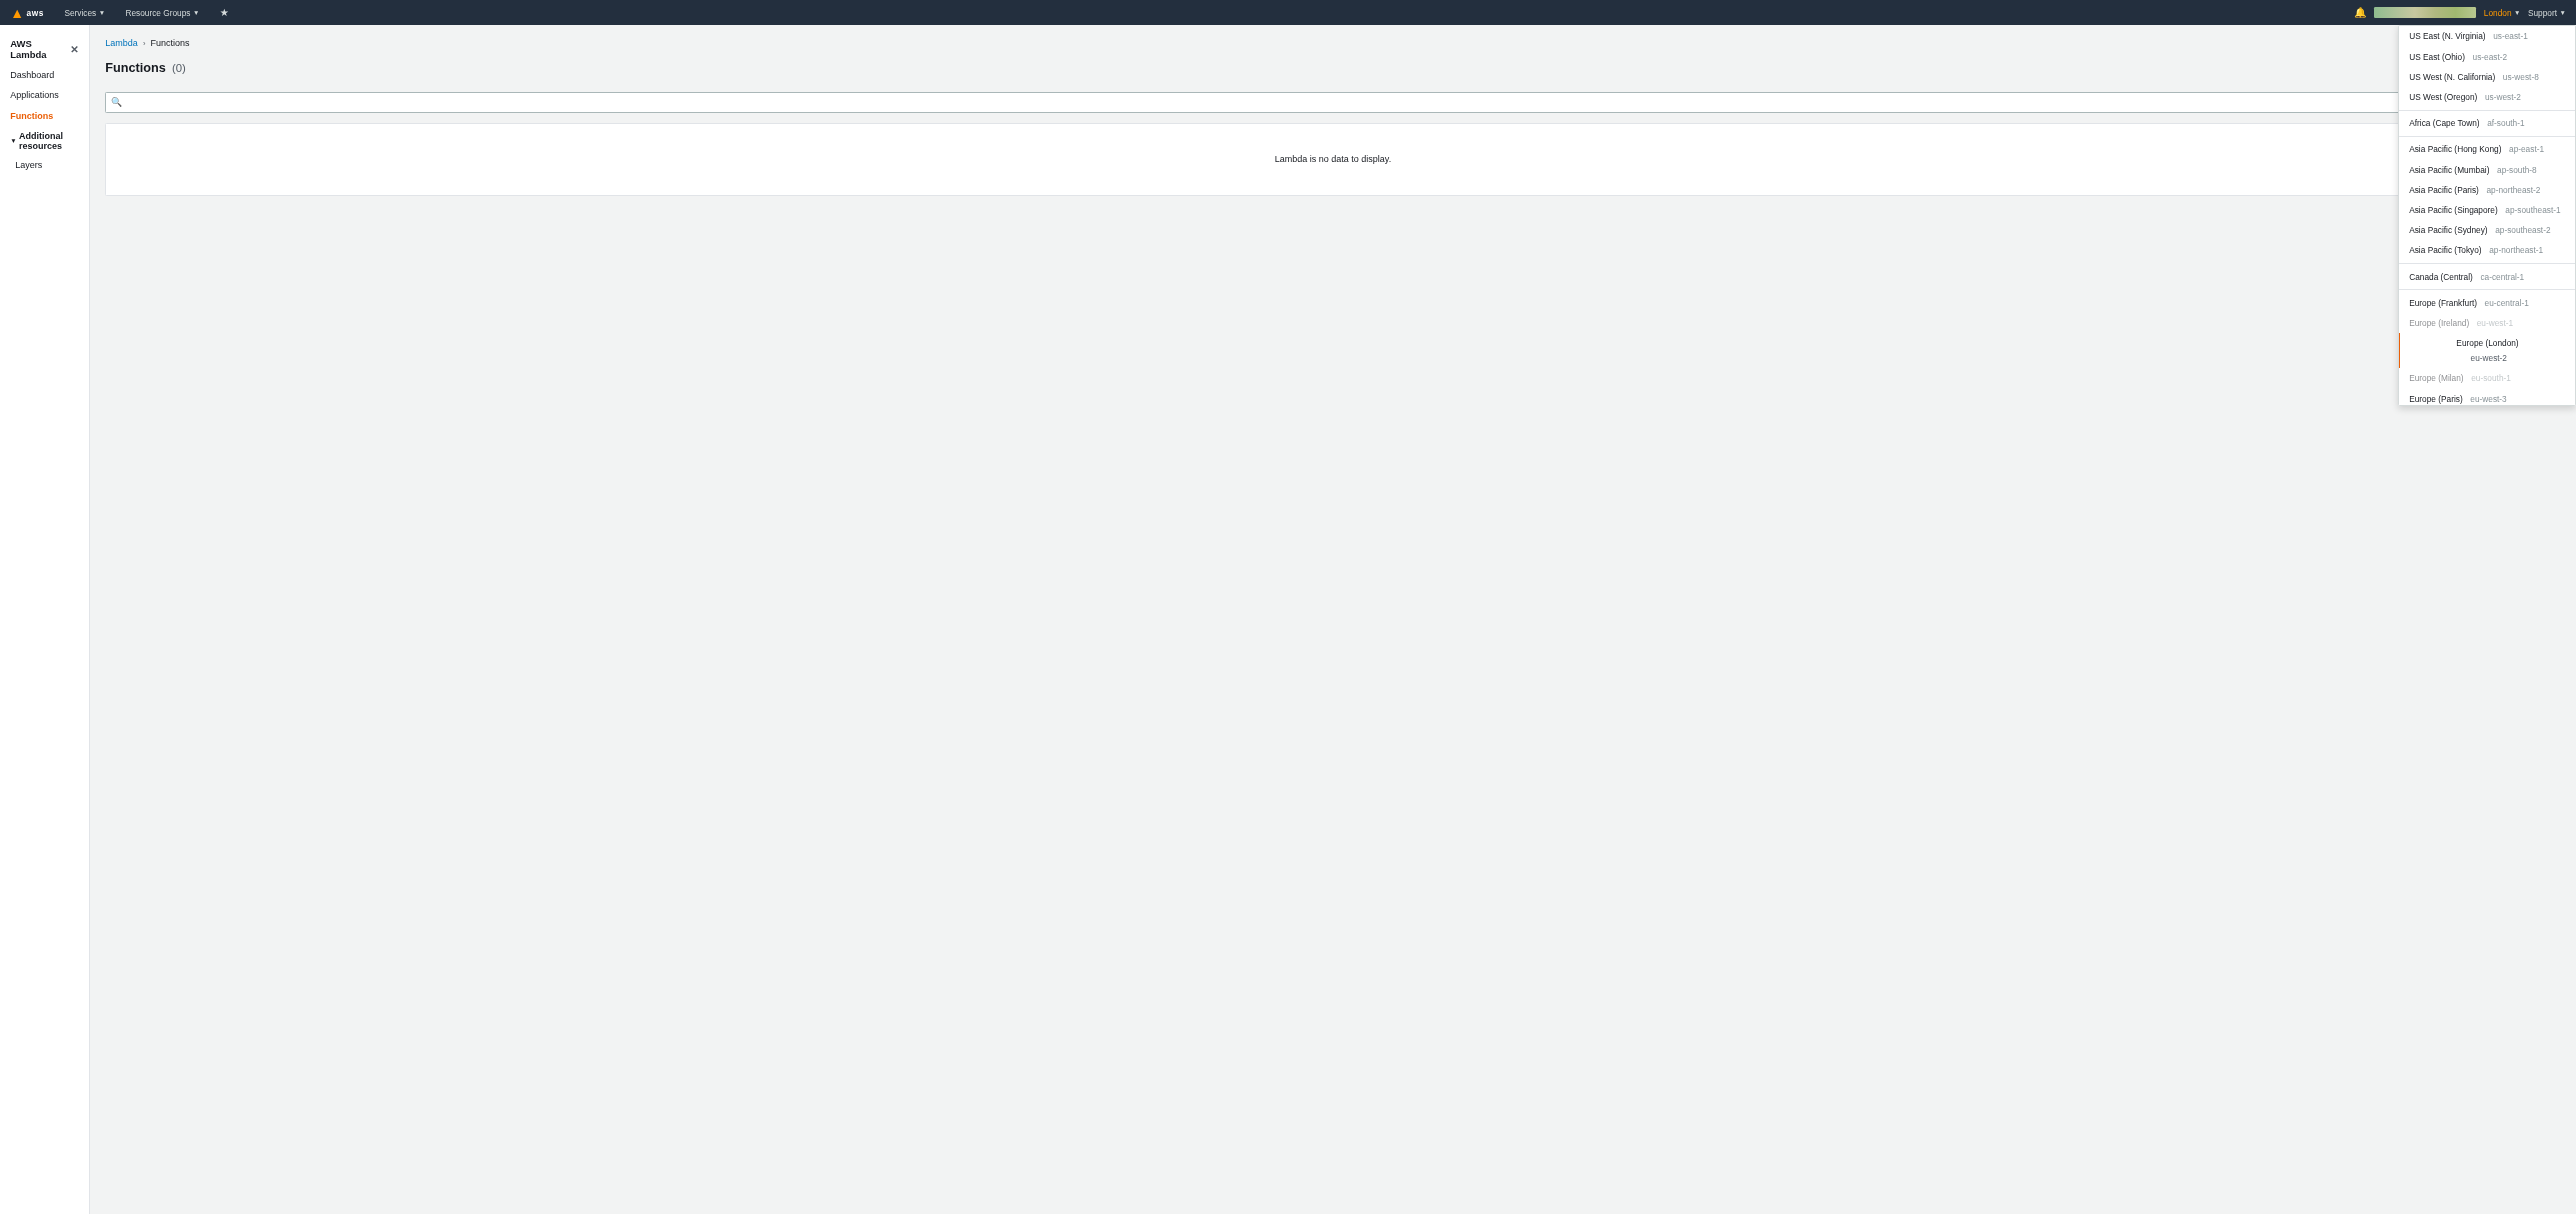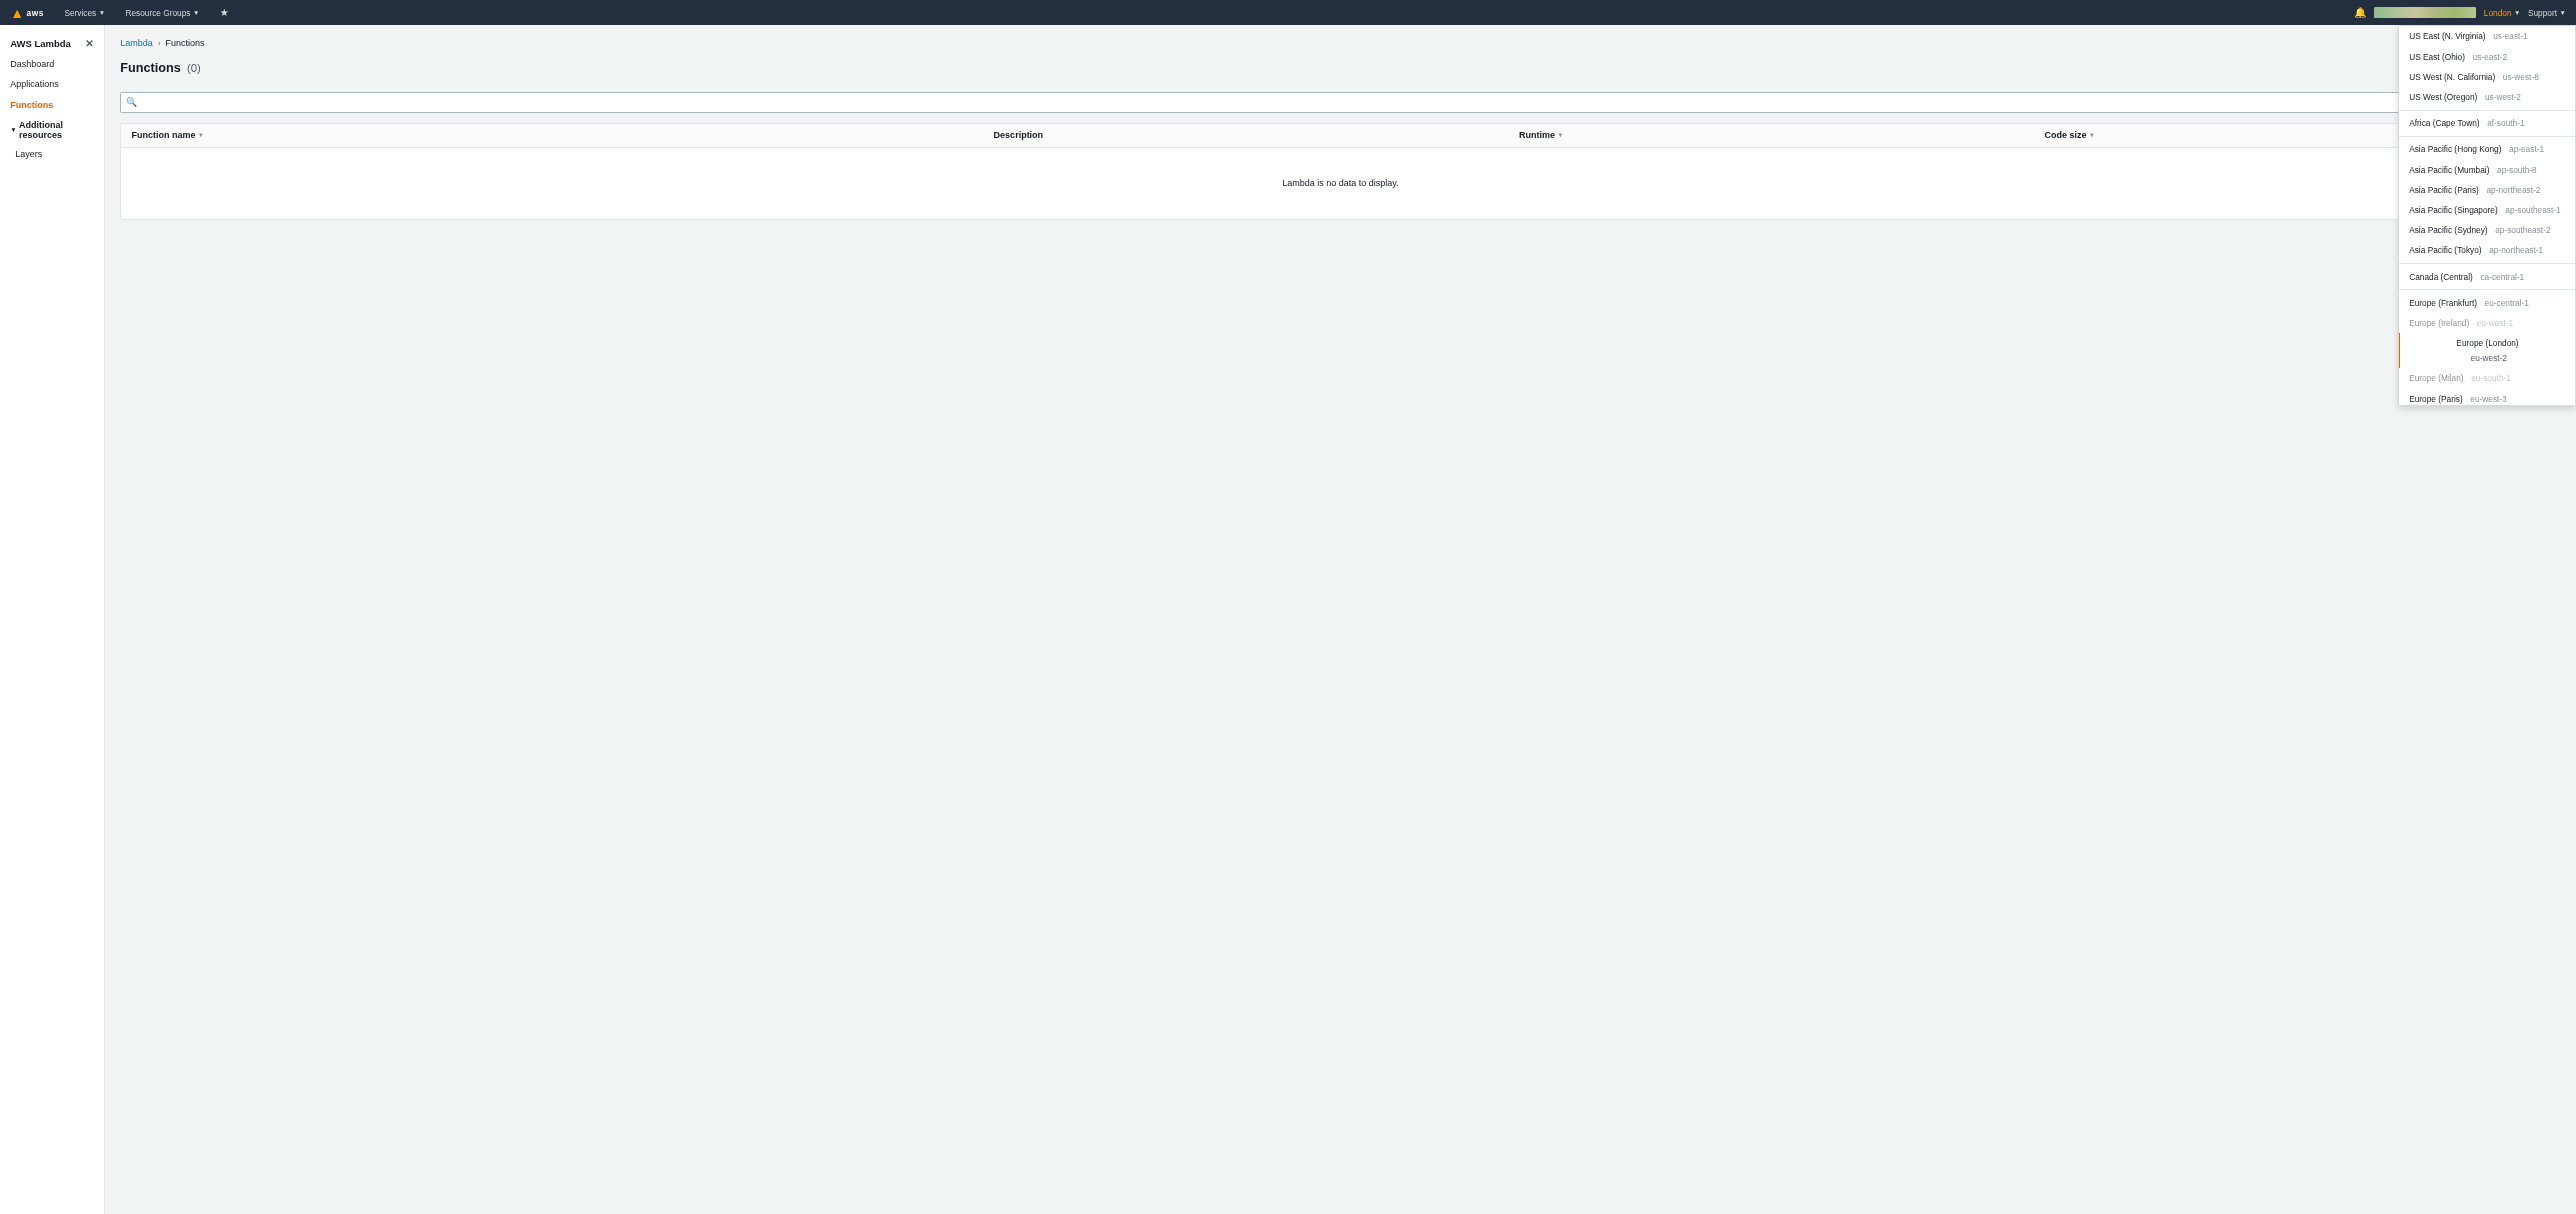--- a/index.html
+++ b/index.html
@@ -71,21 +71,21 @@
     }
 
     
     .layout {
       display: flex;
       height: calc(100vh - 25.4px);
     }
 
     
     .sidebar {
-      width: 105px;
+      width: 90px;
       background: #fff;
       border-right: 0.6px solid #e1e4e8;
       flex-shrink: 0;
       padding-top: 5.1px;
       overflow-y: auto;
     }
     .sidebar-title {
       font-size: 9.5px;
       font-weight: 700;
       color: #16191f;
@@ -360,37 +360,20 @@
         <span class="gear-icon">⚙</span>
       </div>
     </div>
 
     <div class="search-container">
       <span class="search-icon">🔍</span>
     </div>
 
     <div class="table-container">
 
-      <div class="table-header">
-        <div class="th th-fn">
-          <span>Function name</span>
-          <span class="th-arrow">▾</span>
-        </div>
-        <div class="th th-desc">
-          <span>Description</span>
-        </div>
-        <div class="th th-runtime">
-          <span>Runtime</span>
-          <span class="th-arrow">▾</span>
-        </div>
-        <div class="th th-code">
-          <span>Code size</span>
-          <span class="th-arrow">▾</span>
-        </div>
-      </div>
 
       <div class="table-empty">Lambda is no data to display.</div>
     </div>
 
     <div class="region-dropdown" id="region-dropdown">
     <div class="region-item">
           <span class="region-name">US East (N. Virginia)</span>
           <span class="region-code">us-east-1</span>
         </div>
         <div class="region-item">

